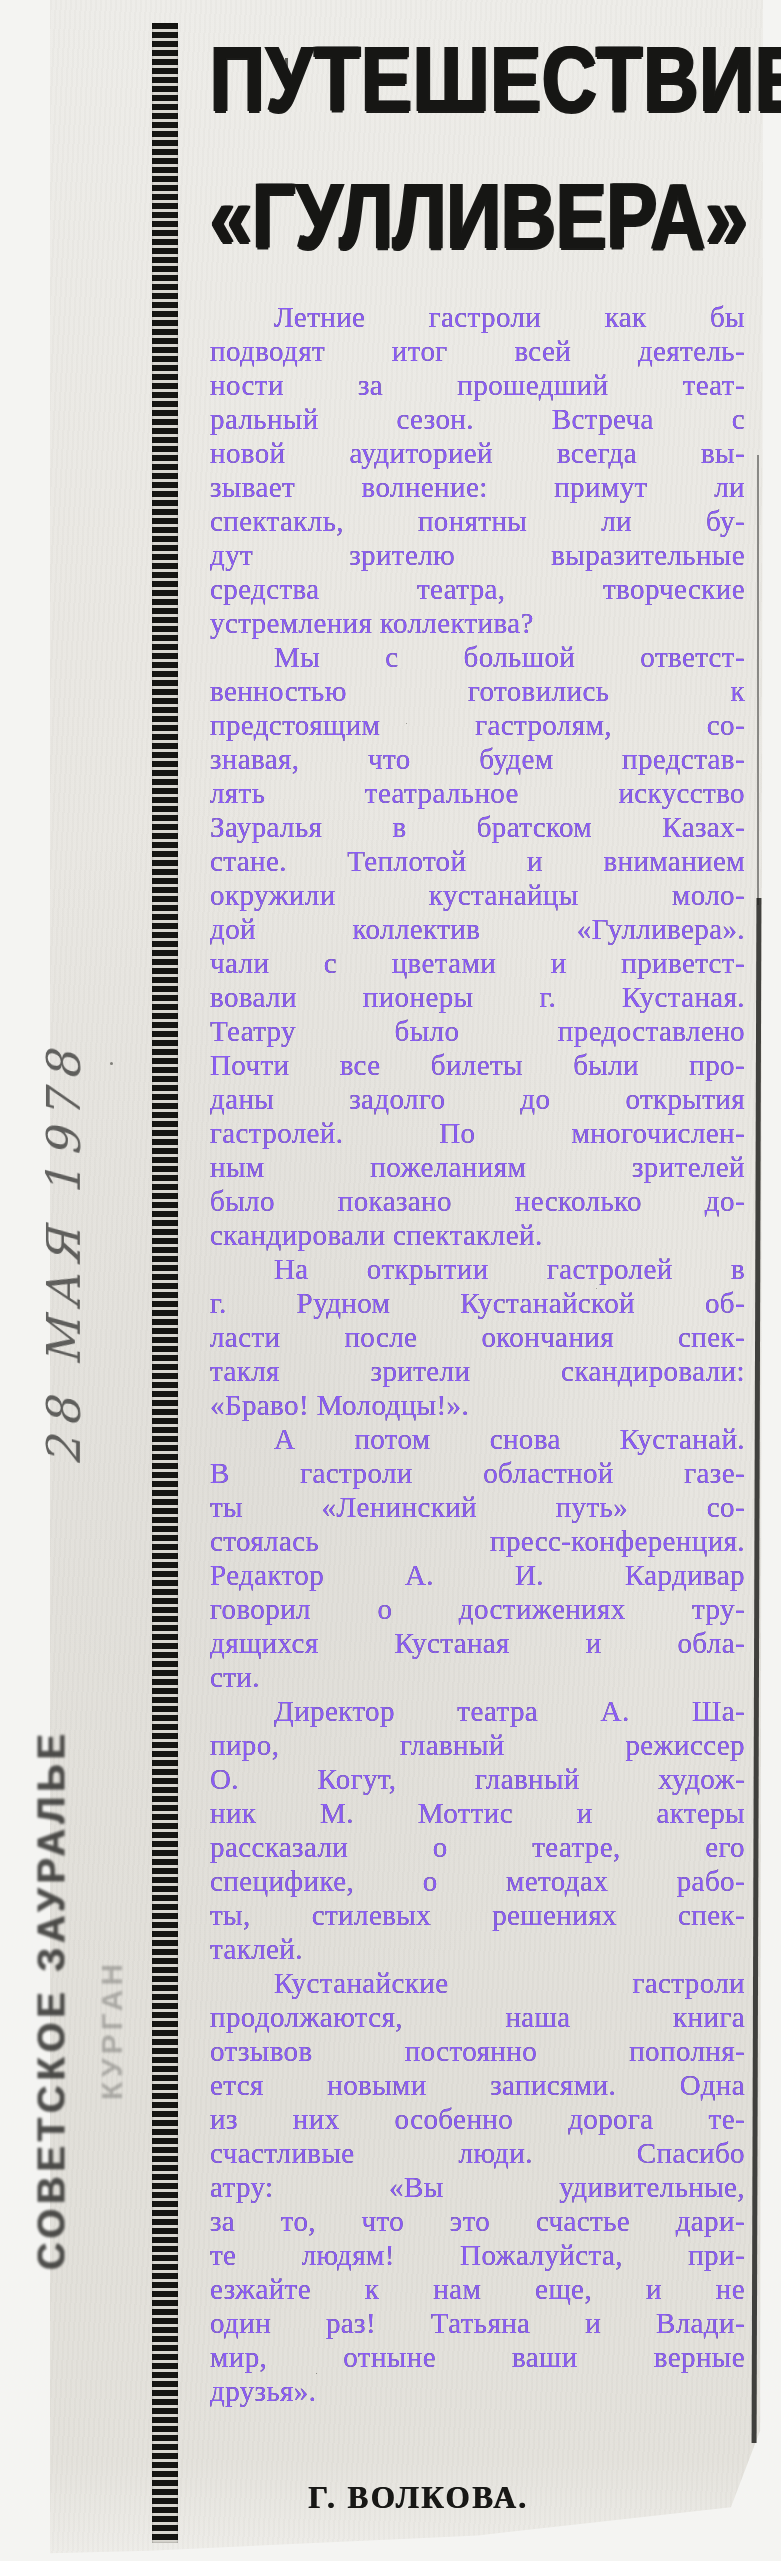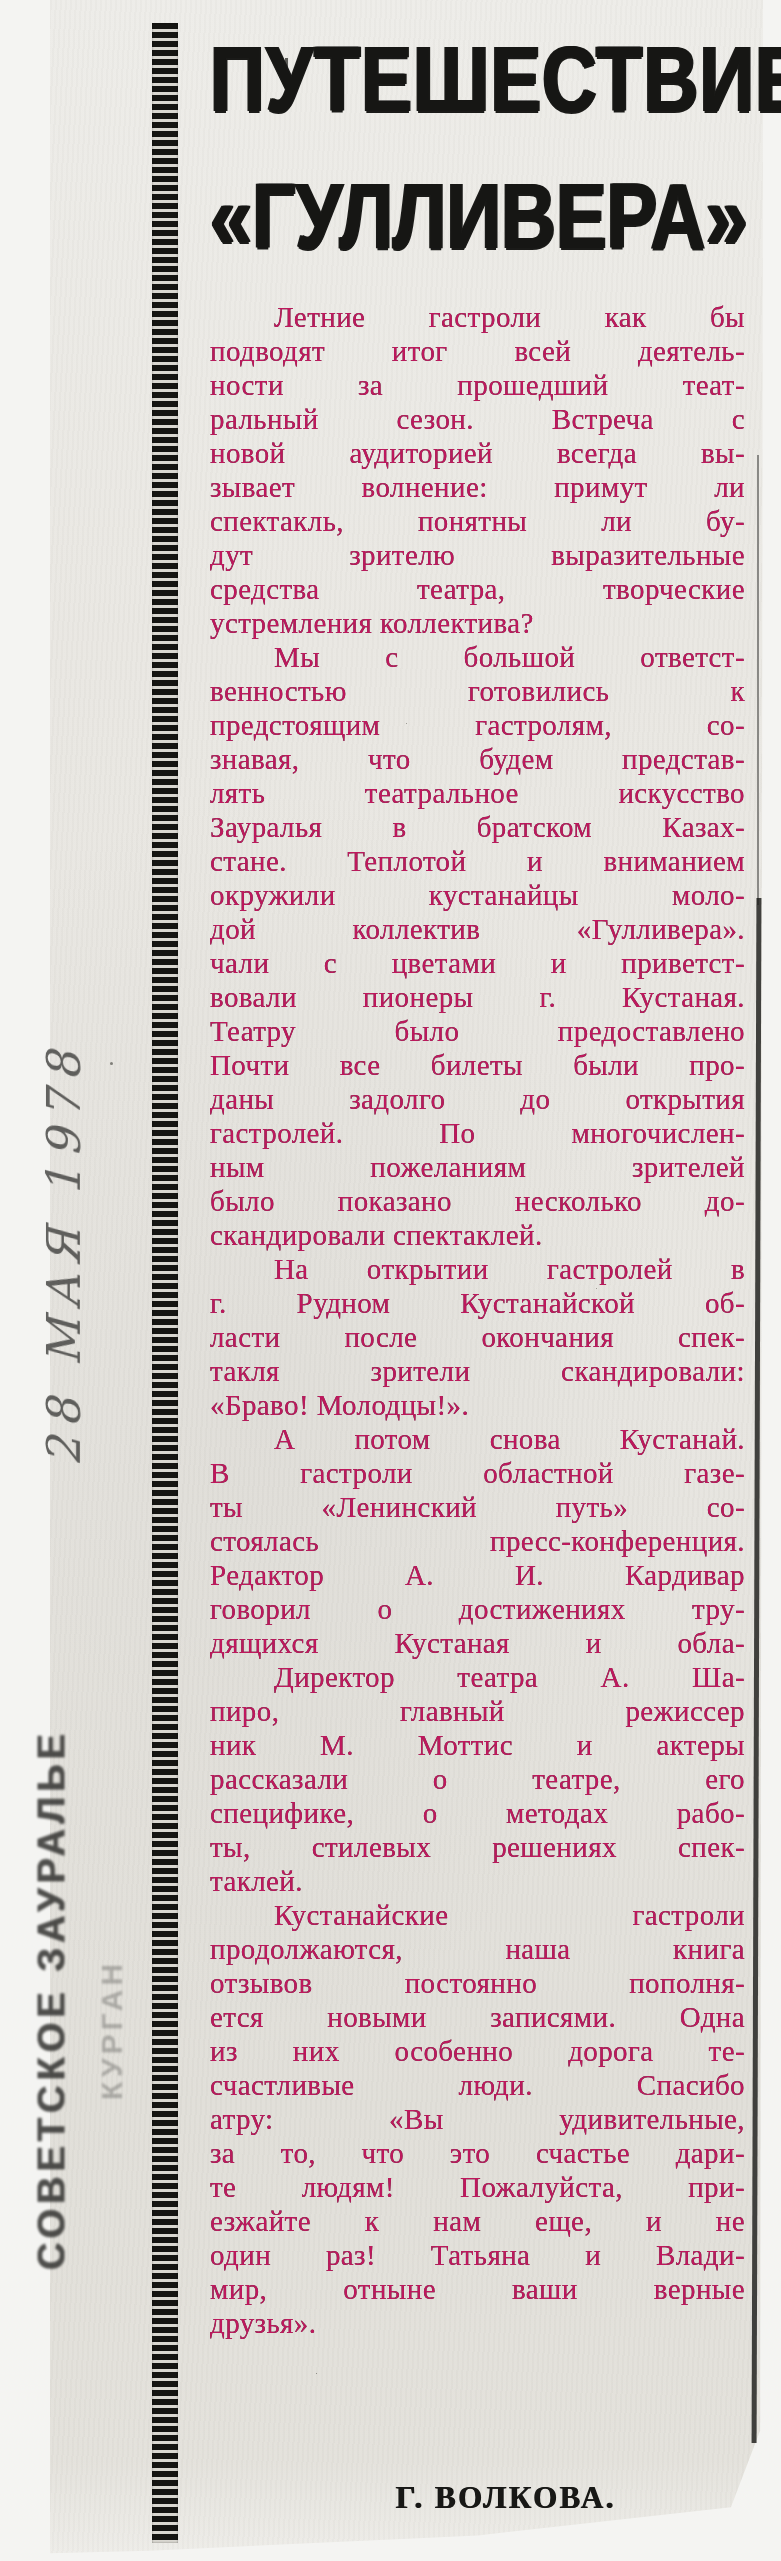--- a/index.html
+++ b/index.html
@@ -41,29 +41,29 @@
     position:absolute;left:210px;width:535px;text-align:center;
     font-family:"Liberation Sans","DejaVu Sans",sans-serif;
     font-weight:bold;color:#161614;white-space:nowrap;
     text-shadow:1.5px 0 0 #1a1a18,-1.5px 0 0 #1a1a18,0 1px 0 #1a1a18;
   }
   .headline-1{top:26px;font-size:76px;transform:scaleY(1.22);transform-origin:top center;letter-spacing:1px;}
   .headline-2{top:163px;font-size:76px;transform:scaleY(1.22);transform-origin:top center;letter-spacing:0px;}
   
   .article{
     position:absolute;left:210px;top:300px;width:535px;
-    color:#be185d;font-size:29px;line-height:34px;letter-spacing:.4px;
+    color:#8b5cf6;font-size:29px;line-height:34px;letter-spacing:.4px;
   }
   .line{text-align:justify;text-align-last:justify;white-space:normal;
     text-shadow:0 0 .6px rgba(30,30,28,.85);}
   .line.first{padding-left:64px;}
   .line.last{text-align-last:left;}
   .signature{
-    position:absolute;left:198px;top:2480px;width:535px;box-sizing:border-box;
-    padding-left:80px;text-align:center;
+    position:absolute;left:228px;top:2480px;width:535px;box-sizing:border-box;
+    padding-left:80px;
     font-weight:bold;font-size:31px;letter-spacing:2.5px;color:#181816;
     text-shadow:.8px 0 0 #181816;
   }
   
   .date-stamp{
     position:absolute;left:64px;top:1250px;
     transform:translate(-50%,-50%) rotate(-90deg) skewX(-5deg);
     white-space:nowrap;
     font-family:"DejaVu Serif","Liberation Serif",serif;font-style:italic;
     font-size:46px;letter-spacing:9px;color:#3e3e3c;opacity:.8;
@@ -139,22 +139,24 @@
       <div class="line">ласти после окончания спек-</div>
       <div class="line">такля зрители скандировали:</div>
       <div class="line last">«Браво! Молодцы!».</div>
       <div class="line first">А потом снова Кустанай.</div>
       <div class="line">В гастроли областной газе-</div>
       <div class="line">ты «Ленинский путь» со-</div>
       <div class="line">стоялась пресс-конференция.</div>
       <div class="line">Редактор А. И. Кардивар</div>
       <div class="line">говорил о достижениях тру-</div>
       <div class="line">дящихся Кустаная и обла-</div>
+      <div class="line last">сти.</div>
       <div class="line first">Директор театра А. Ша-</div>
       <div class="line">пиро, главный режиссер</div>
+      <div class="line">О. Когут, главный худож-</div>
       <div class="line">ник М. Моттис и актеры</div>
       <div class="line">рассказали о театре, его</div>
       <div class="line">специфике, о методах рабо-</div>
       <div class="line">ты, стилевых решениях спек-</div>
       <div class="line last">таклей.</div>
       <div class="line first">Кустанайские гастроли</div>
       <div class="line">продолжаются, наша книга</div>
       <div class="line">отзывов постоянно пополня-</div>
       <div class="line">ется новыми записями. Одна</div>
       <div class="line">из них особенно дорога те-</div>

